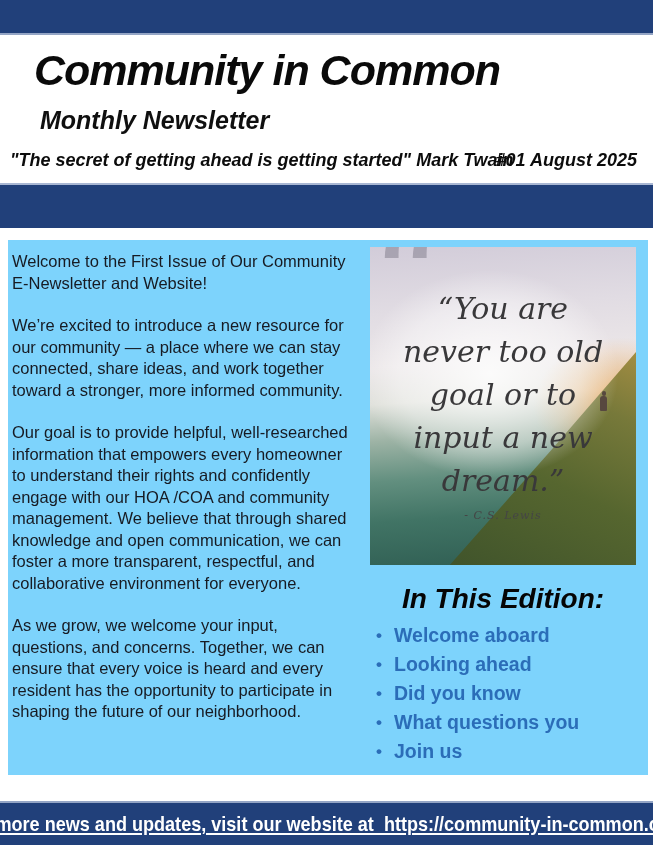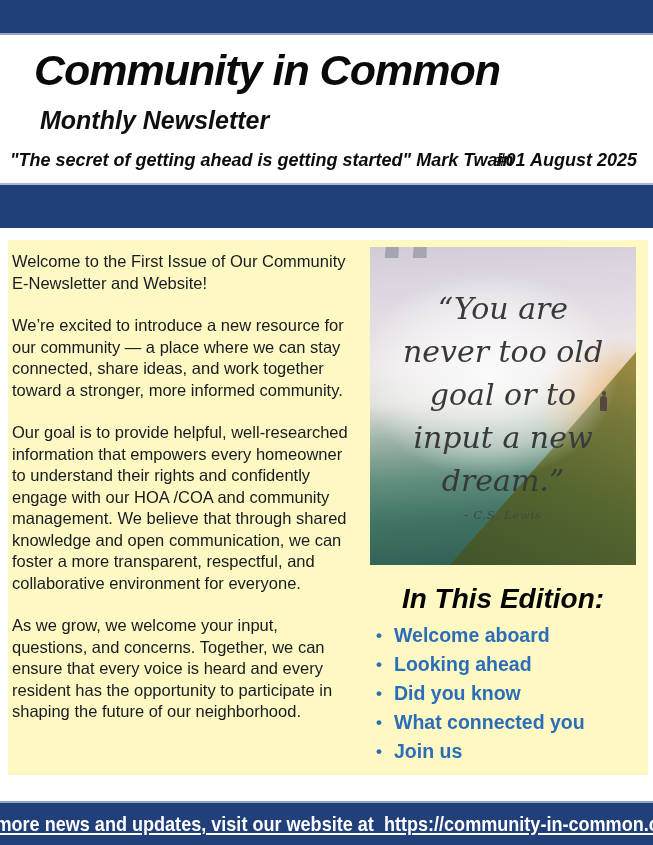--- a/index.html
+++ b/index.html
@@ -27,21 +27,21 @@
   .issue{
     position:absolute;top:150px;right:16px;
     font-size:18px;font-weight:bold;font-style:italic;color:#0c0c0c;white-space:nowrap;text-align:center;
   }
   .midband{
     position:absolute;top:183px;left:0;width:653px;height:45px;
     background:#21407a;border-top:2px solid #a9b7d3;box-sizing:border-box;
   }
   .content{
     position:absolute;left:8px;top:240px;width:640px;height:535px;
-    background:#fef9c3;
+    background:#7dd3fc;
   }
   .article{
     position:absolute;left:4px;top:11px;width:342px;
     font-size:16.5px;line-height:21.5px;color:#171b23;
   }
   .article p{margin:0 0 21px 0;}
   
   .quote-card{
     position:absolute;left:362px;top:7px;width:266px;height:318px;overflow:hidden;
     background:
@@ -138,21 +138,21 @@
       <div>dream.”</div>
       <div class="qc-attr">- C.S. Lewis</div>
     </div>
   </div>
 
   <div class="edition-heading">In This Edition:</div>
   <ul class="edition-list">
     <li>Welcome aboard</li>
     <li>Looking ahead</li>
     <li>Did you know</li>
-    <li>What connected you</li>
+    <li>What questions you</li>
     <li>Join us</li>
   </ul>
 
 </div>
 
 <div class="footerbar">
   <span class="footer-link">For more news and updates, visit our website at  https://community-in-common.com/</span>
 </div>
 
 </body></html>

